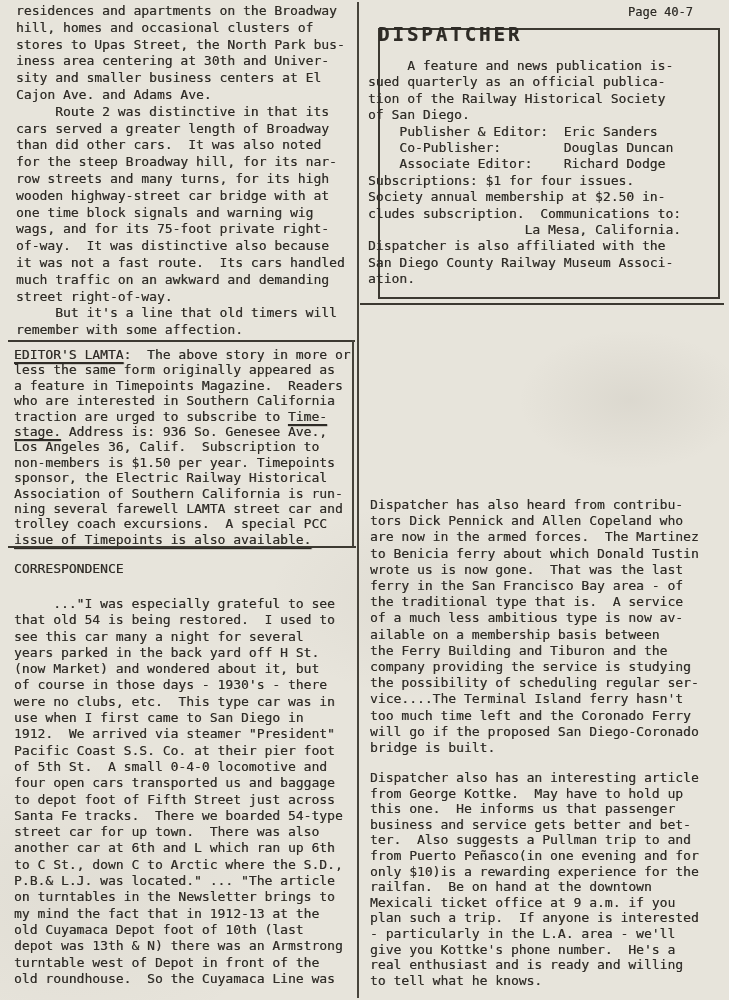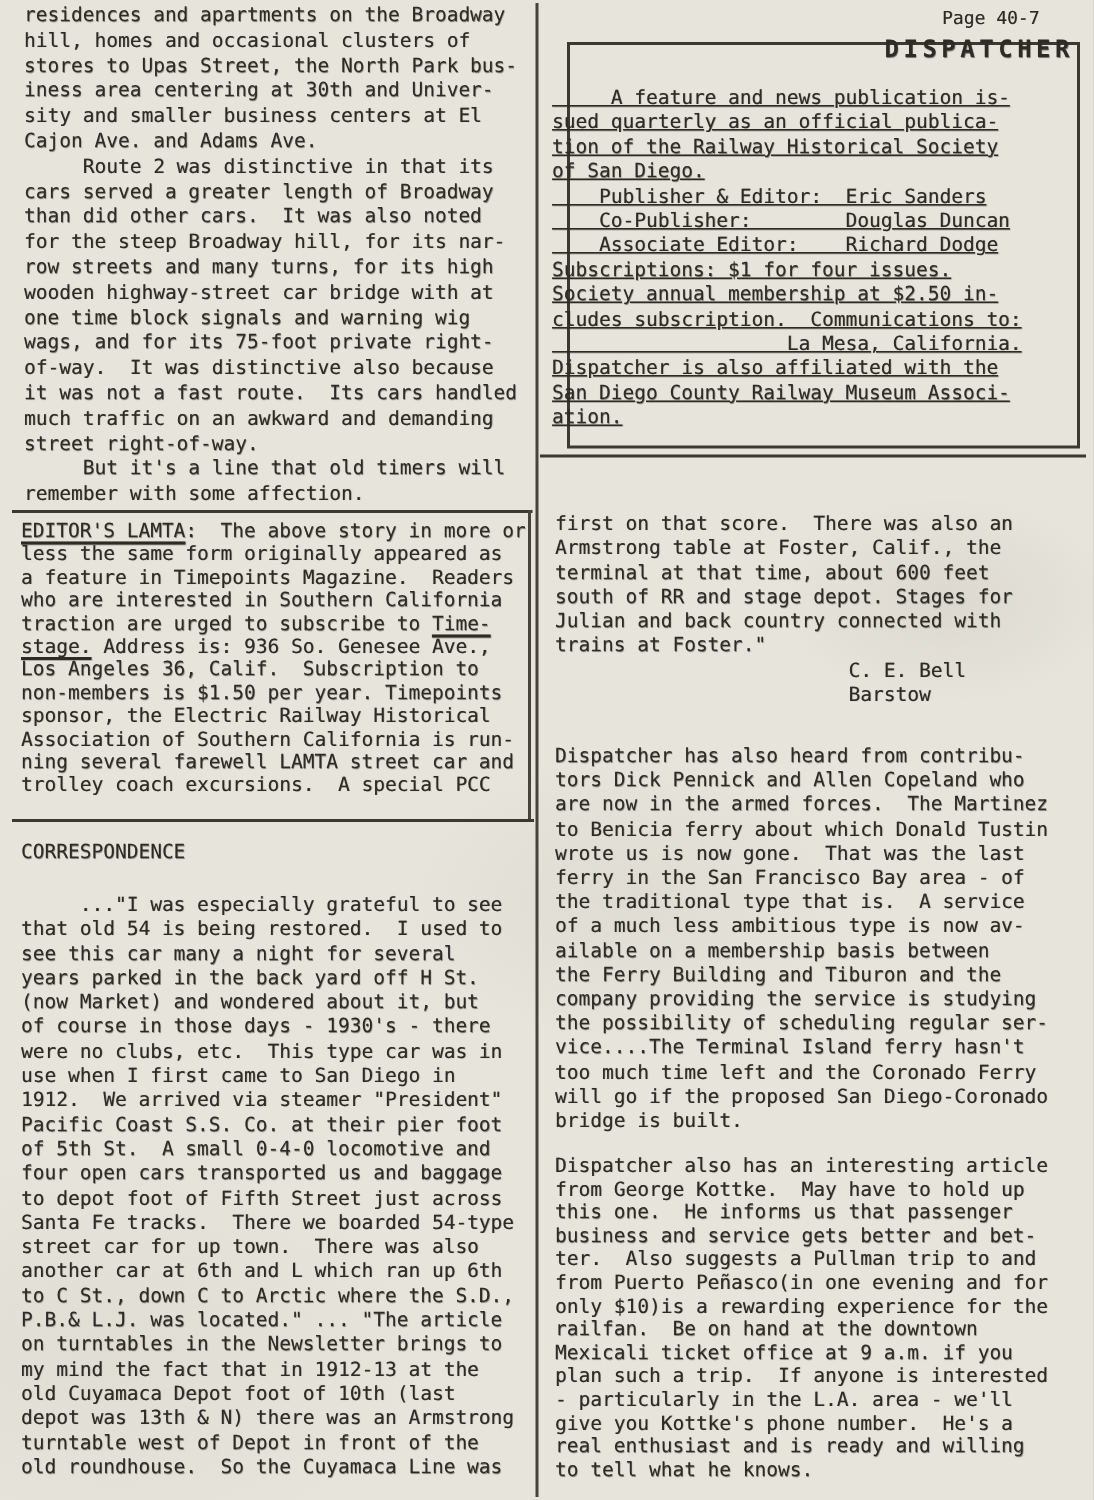--- a/index.html
+++ b/index.html
@@ -22,22 +22,22 @@
   }
   pre.tt u{
     text-decoration:underline;
     text-decoration-thickness:1.5px;
     text-underline-offset:2.5px;
   }
   .hrule{position:absolute;height:2px;background:#3c3931;}
   .vrule{position:absolute;width:2px;background:#47443b;}
   .box{position:absolute;border:2px solid #3c3931;}
   .box-title{
-    position:absolute;font-size:16px;font-weight:bold;letter-spacing:3px;
-    text-align:right;text-shadow:0.4px 0.4px 0.5px rgba(46,43,38,0.6);
+    position:absolute;font-size:19px;font-weight:bold;letter-spacing:3px;
+    text-align:left;text-shadow:0.4px 0.4px 0.5px rgba(46,43,38,0.6);
   }
   .pageno{position:absolute;font-size:12px;text-shadow:0.3px 0.3px 0.4px rgba(46,43,38,0.5);}
   .heading{position:absolute;font-size:13px;text-shadow:0.35px 0.35px 0.45px rgba(46,43,38,0.55);}
 </style>
 </head>
 <body>
 
 <div class="page">
 
   <div class="vrule" style="left:357px;top:2px;height:996px;"></div>
@@ -72,21 +72,21 @@
 a feature in Timepoints Magazine.  Readers
 who are interested in Southern California
 traction are urged to subscribe to <u>Time-</u>
 <u>stage.</u> Address is: 936 So. Genesee Ave.,
 Los Angeles 36, Calif.  Subscription to
 non-members is $1.50 per year. Timepoints
 sponsor, the Electric Railway Historical
 Association of Southern California is run-
 ning several farewell LAMTA street car and
 trolley coach excursions.  A special PCC
-</pre>
+<u>issue of Timepoints is also available.</u></pre>
 
   <div class="hrule" style="left:8px;top:546px;width:348px;"></div>
 
   <div class="heading" style="left:14px;top:561px;">CORRESPONDENCE</div>
 
   <pre class="tt" style="left:14px;top:596px;line-height:16.3px;">     ..."I was especially grateful to see
 that old 54 is being restored.  I used to
 see this car many a night for several
 years parked in the back yard off H St.
 (now Market) and wondered about it, but
@@ -109,46 +109,38 @@
 depot was 13th &amp; N) there was an Armstrong
 turntable west of Depot in front of the
 old roundhouse.  So the Cuyamaca Line was</pre>
 
   <div class="pageno" style="left:628px;top:5px;">Page 40-7</div>
 
   <div class="box" style="left:378px;top:28px;width:338px;height:267px;"></div>
 
   <div class="box-title" style="left:378px;top:23px;width:338px;">DISPATCHER</div>
 
-  <pre class="tt" style="left:368px;top:58px;line-height:16.4px;text-decoration:underline;">     A feature and news publication is-
+  <pre class="tt" style="left:368px;top:58px;line-height:16.4px;">     A feature and news publication is-
 sued quarterly as an official publica-
 tion of the Railway Historical Society
 of San Diego.
     Publisher &amp; Editor:  Eric Sanders
     Co-Publisher:        Douglas Duncan
     Associate Editor:    Richard Dodge
 Subscriptions: $1 for four issues.
 Society annual membership at $2.50 in-
 cludes subscription.  Communications to:
                     La Mesa, California.
 Dispatcher is also affiliated with the
 San Diego County Railway Museum Associ-
 ation.</pre>
 
   <div class="hrule" style="left:360px;top:303px;width:364px;"></div>
 
 
-  <pre class="tt" style="left:370px;top:342px;line-height:16.3px;">first on that score.  There was also an
-Armstrong table at Foster, Calif., the
-terminal at that time, about 600 feet
-south of RR and stage depot. Stages for
-Julian and back country connected with
-trains at Foster."
-                         C. E. Bell
-                         Barstow</pre>
 
   <pre class="tt" style="left:370px;top:497px;line-height:16.2px;">Dispatcher has also heard from contribu-
 tors Dick Pennick and Allen Copeland who
 are now in the armed forces.  The Martinez
 to Benicia ferry about which Donald Tustin
 wrote us is now gone.  That was the last
 ferry in the San Francisco Bay area - of
 the traditional type that is.  A service
 of a much less ambitious type is now av-
 ailable on a membership basis between

